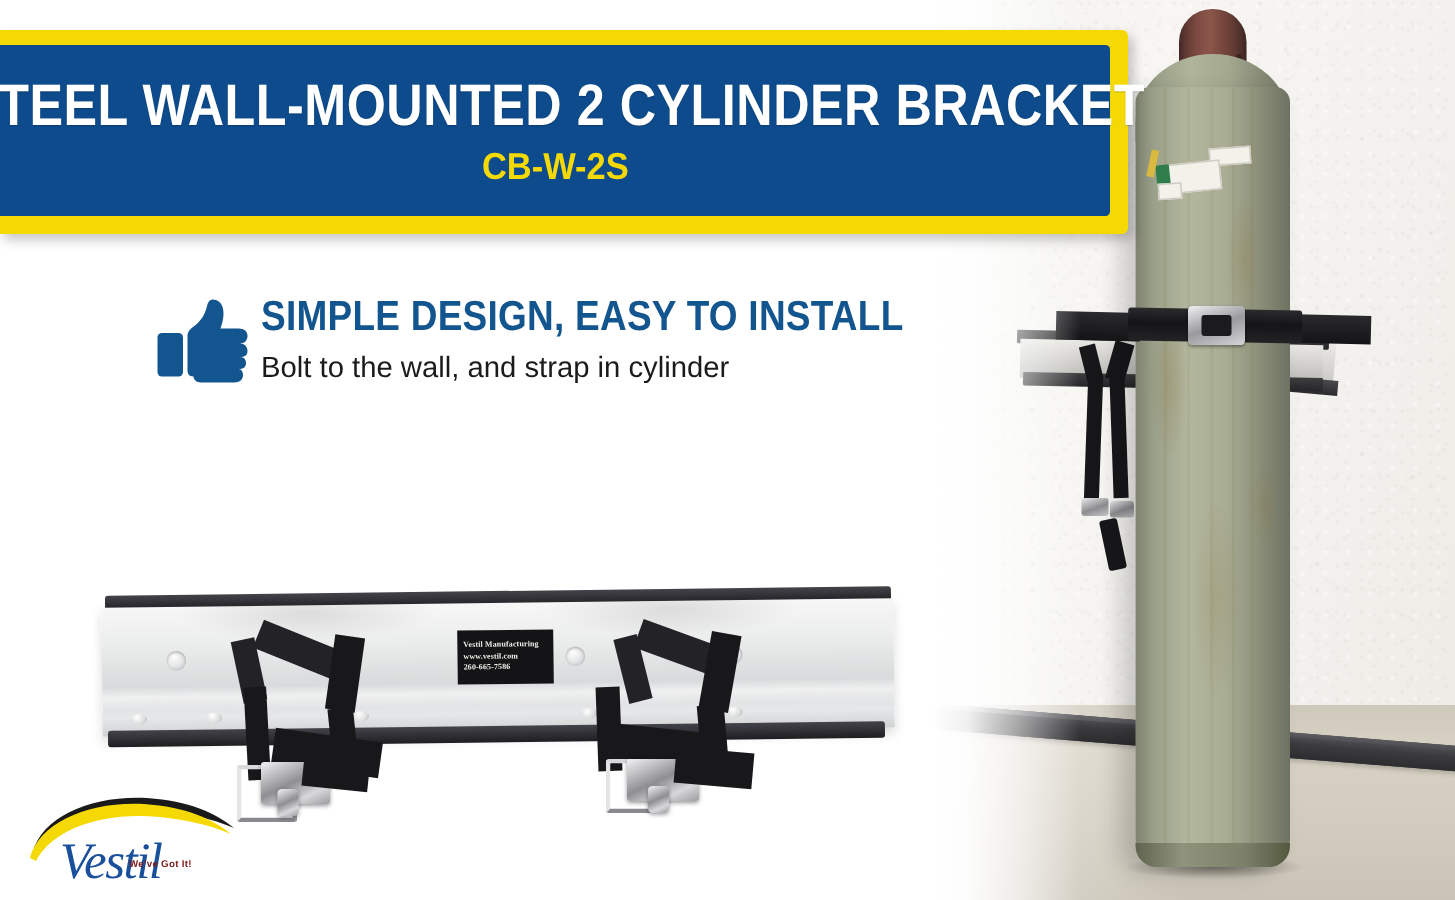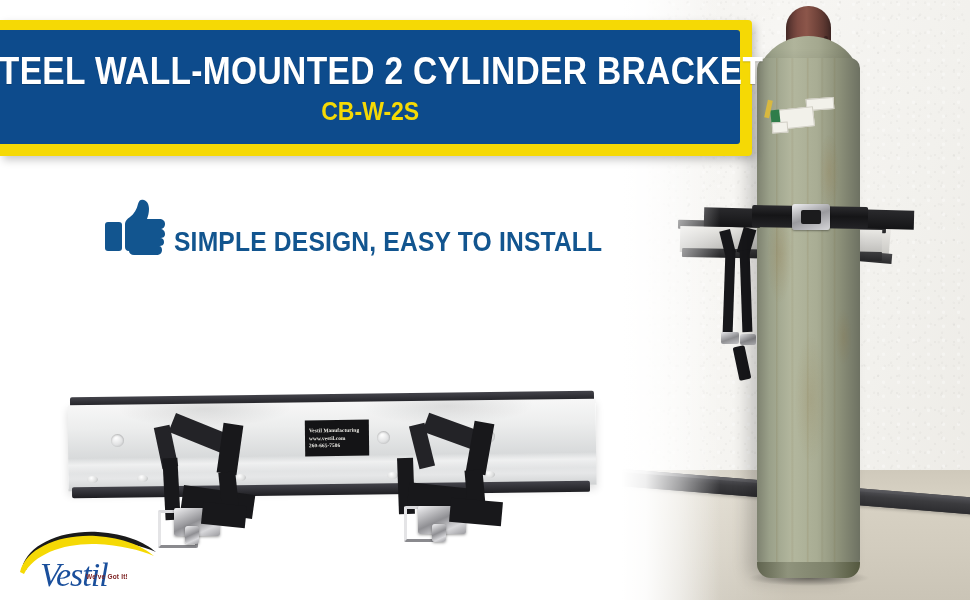--- a/index.html
+++ b/index.html
@@ -98,21 +98,21 @@
   .banner-inner{position:absolute;left:0;top:10px;width:740px;height:114px;background:#0d4b8c;
       border-radius:0 3px 3px 0;display:flex;flex-direction:column;align-items:center;justify-content:center;}
   .banner-title{color:#ffffff;font-family:"Liberation Sans",sans-serif;font-weight:700;
       font-size:39px;letter-spacing:.4px;transform:scaleX(.86);transform-origin:center;
       white-space:nowrap;line-height:1;text-shadow:0 1px 1px rgba(0,0,0,.2);}
   .banner-sub{color:#f5d905;font-family:"Liberation Sans",sans-serif;font-weight:700;
       font-size:25px;transform:scaleX(.92);margin-top:9px;line-height:1;white-space:nowrap;}
 
   
   .features{position:absolute;left:96px;top:196px;width:520px;}
-  .frow{display:flex;align-items:flex-end;}
+  .frow{display:flex;align-items:flex-start;}
   .ficon{width:78px;flex:0 0 78px;display:flex;justify-content:center;padding-top:2px;}
   .ftext{flex:1;}
   .fhead{color:#12558f;font-family:"Liberation Sans",sans-serif;font-weight:700;font-size:28px;
       letter-spacing:.2px;transform:scaleX(.88);transform-origin:left center;white-space:nowrap;line-height:1.05;}
   .fsub{color:#1b1b1b;font-size:19.5px;margin-top:9px;line-height:1.2;}
   .fsub2{color:#1b1b1b;font-size:19.5px;line-height:1.2;padding-left:34px;}
   .hl{color:#12558f;font-weight:700;}
 
   
   .product{position:absolute;left:52px;top:386px;width:560px;height:190px;}
@@ -220,20 +220,21 @@
 
     <div class="frow">
       <div class="ficon">
         <svg width="62" height="58" viewBox="0 0 62 58" aria-hidden="true">
           <rect x="1" y="24" width="17" height="29" rx="3" fill="#12558f"></rect>
           <path d="M25 53 C22 53 21 51 21 49 L21 26 C21 23 23 21 26 19 C30 16 33 11 34 6 C35 2 37 1 40 2 C43 3 45 6 45 11 C45 15 44 18 43 21 L55 21 C59 21 61 23 61 26 C61 29 59 31 56 31 C59 31 61 33 61 36 C61 39 59 40 56 40 C59 40 60 42 60 44 C60 47 58 48 55 48 C57 48 58 50 58 52 C58 55 56 57 52 57 L30 57 C27 57 25 55 25 53 Z" fill="#12558f"></path>
         </svg>
       </div>
       <div class="ftext">
         <div class="fhead">SIMPLE DESIGN, EASY TO INSTALL</div>
+        <div class="fsub">Bolt to the wall, and strap in cylinder</div>
       </div>
     </div>
 
   </div>
 
   <div class="product">
     <div class="chan-top-hl"></div>
     <div class="chan-top"></div>
     <div class="chan-face"></div>
     <div class="chan-wave"></div>

